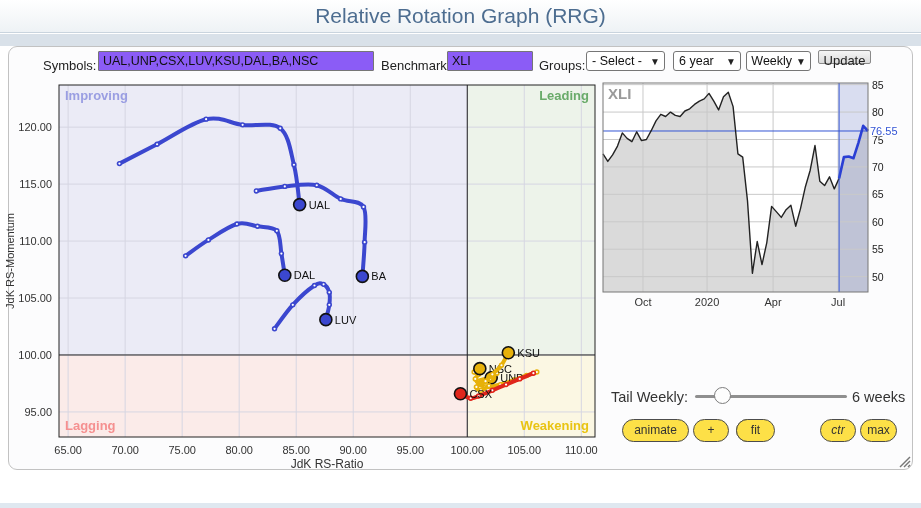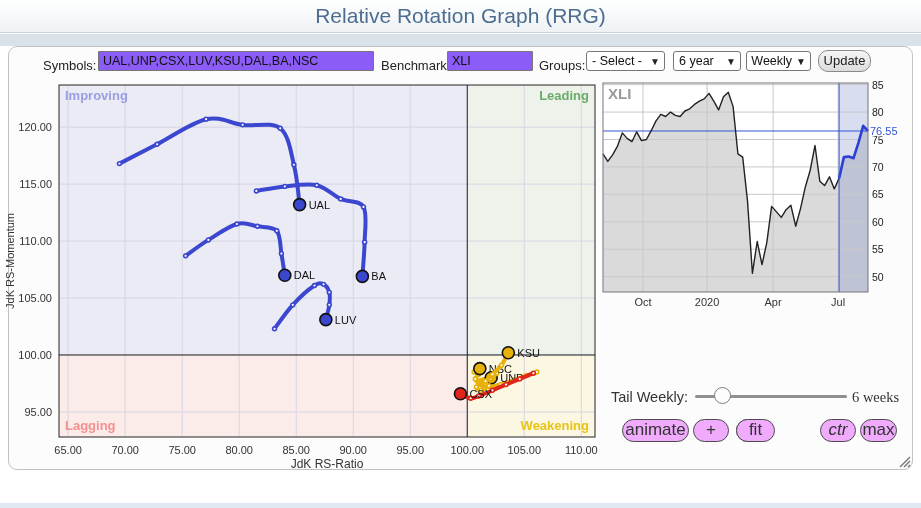--- a/index.html
+++ b/index.html
@@ -16,38 +16,38 @@
   .panel { position:absolute; left:8px; top:46px; width:905px; height:424px;
            background:#fcfcfd; border:1px solid #c2c2c2; border-radius:9px; }
 
   .tb-label { position:absolute; font-size:13px; color:#222; top:58px; }
   .tb-input { position:absolute; top:51px; height:20px; border:1px solid #767676; border-radius:1px;
               font-size:12.5px; padding:0 4px; color:#111; font-family:"Liberation Sans",sans-serif; background:#8b5cf6; }
   .select { position:absolute; top:51px; height:20px; border:1px solid #767676; border-radius:3px; background:#fff;
             font-size:12.5px; color:#111; display:flex; align-items:center; justify-content:space-between;
             padding:0 4px 0 5px; cursor:default; }
   .select .chev { font-size:10px; color:#222; margin-left:4px; }
-  .update-btn { position:absolute; left:818px; top:50px; width:53px; height:22px;
-                background:linear-gradient(#f5f5f5,#dcdcdc); border:1px solid #8a8a8a; border-radius:10px;
+  .update-btn { position:absolute; left:818px; top:50px; width:53px; height:14px;
+                background:linear-gradient(#f5f5f5,#dcdcdc); border:1px solid #8a8a8a; border-radius:2px;
                 font-size:13px; color:#222; text-align:center; line-height:20px; cursor:pointer; }
 
   #rrg-chart { position:absolute; left:0px; top:78px; width:600px; height:398px; }
   #xli-chart { position:absolute; left:595px; top:78px; width:326px; height:235px; }
   svg text { font-family:"Liberation Sans", sans-serif; }
 
   .tail-label { position:absolute; left:598px; top:389px; width:90px; text-align:right;
                 font-size:14.5px; color:#333; }
-  .tail-value { position:absolute; left:852px; top:389px; font-size:14.5px; color:#333;font-family:Liberation Serif, serif; }
+  .tail-value { position:absolute; left:852px; top:389px; font-size:14.5px; color:#333; }
   .slider-track { position:absolute; left:695px; top:395px; width:152px; height:3px;
                   background:#8f8f8f; border-radius:2px; cursor:pointer; }
   .slider-thumb { position:absolute; left:714px; top:387px; width:17px; height:17px; border-radius:50%;
                   background:#fdfdfd; border:1.5px solid #7d7d7d; cursor:grab; }
 
   .pill { position:absolute; top:419px; height:23px; border:1.5px solid #4c4c4c; border-radius:13px;
-          background:#f0abfc; font-size:17px; color:#333; text-align:center; line-height:20px; cursor:pointer; }
+          background:#fde047; font-size:12px; color:#333; text-align:center; line-height:20px; cursor:pointer; }
 
   .resize-handle { position:absolute; left:896px; top:453px; width:15px; height:15px; cursor:nwse-resize; }
 
   .caption { position:absolute; left:0; top:481px; width:921px; text-align:center;
              font-size:13.5px; color:#3b3b3b; }
 </style>
 </head>
 <body>
 
 <div id="page">

